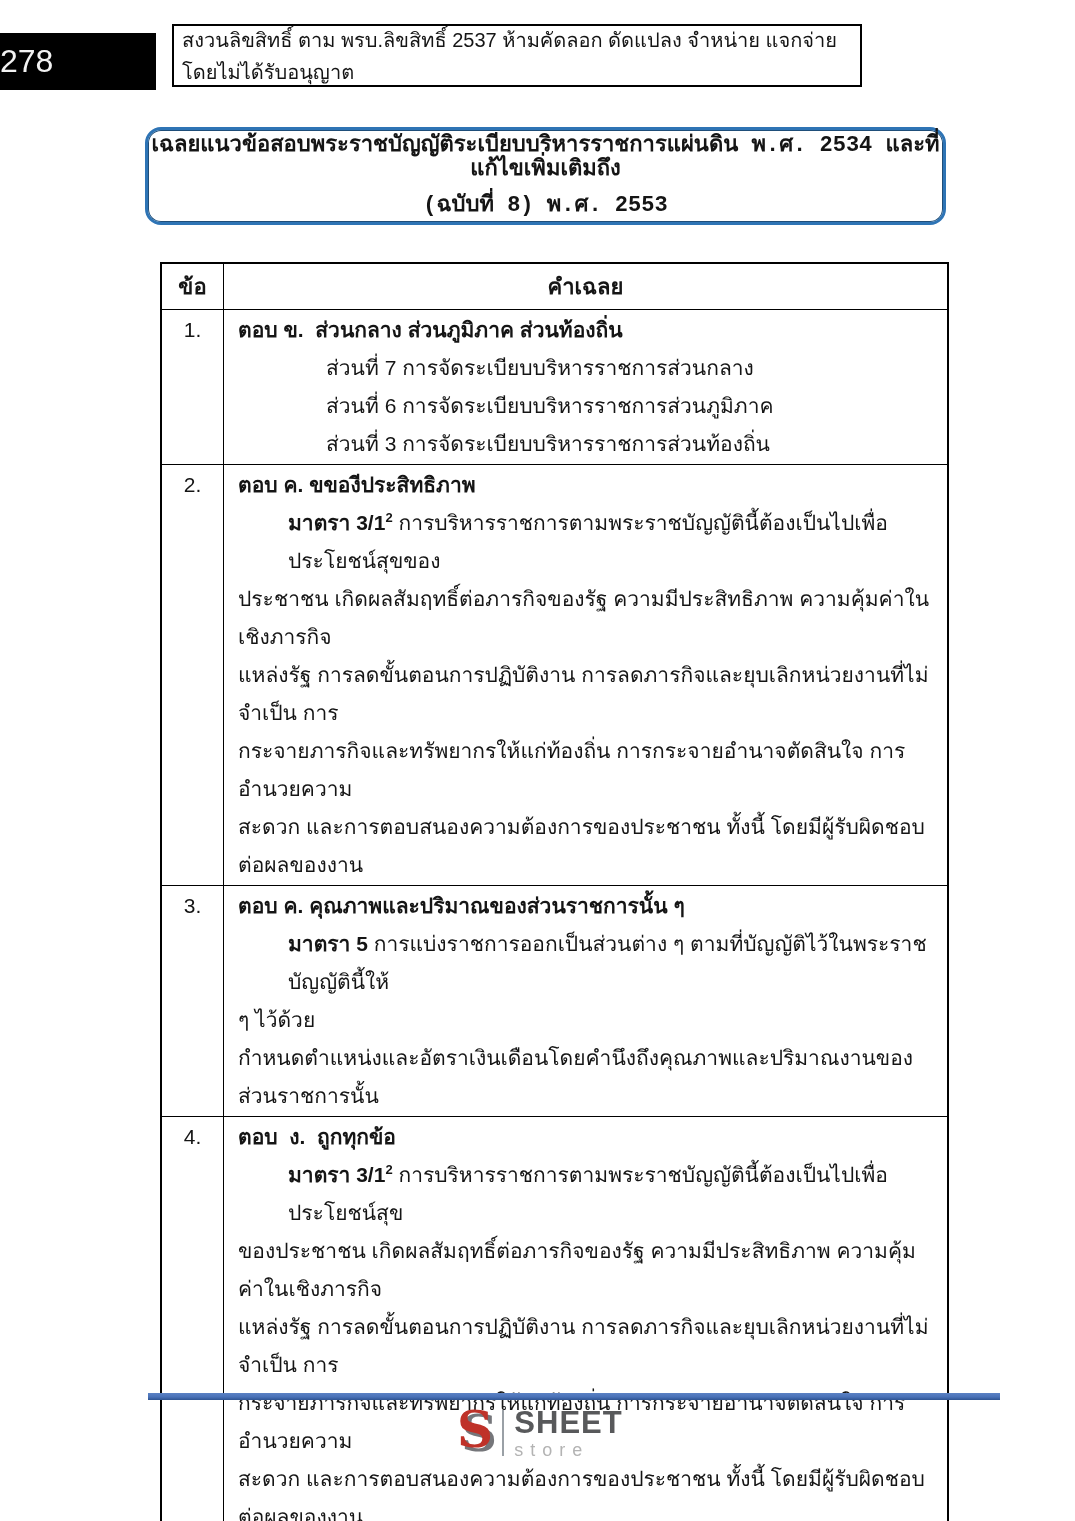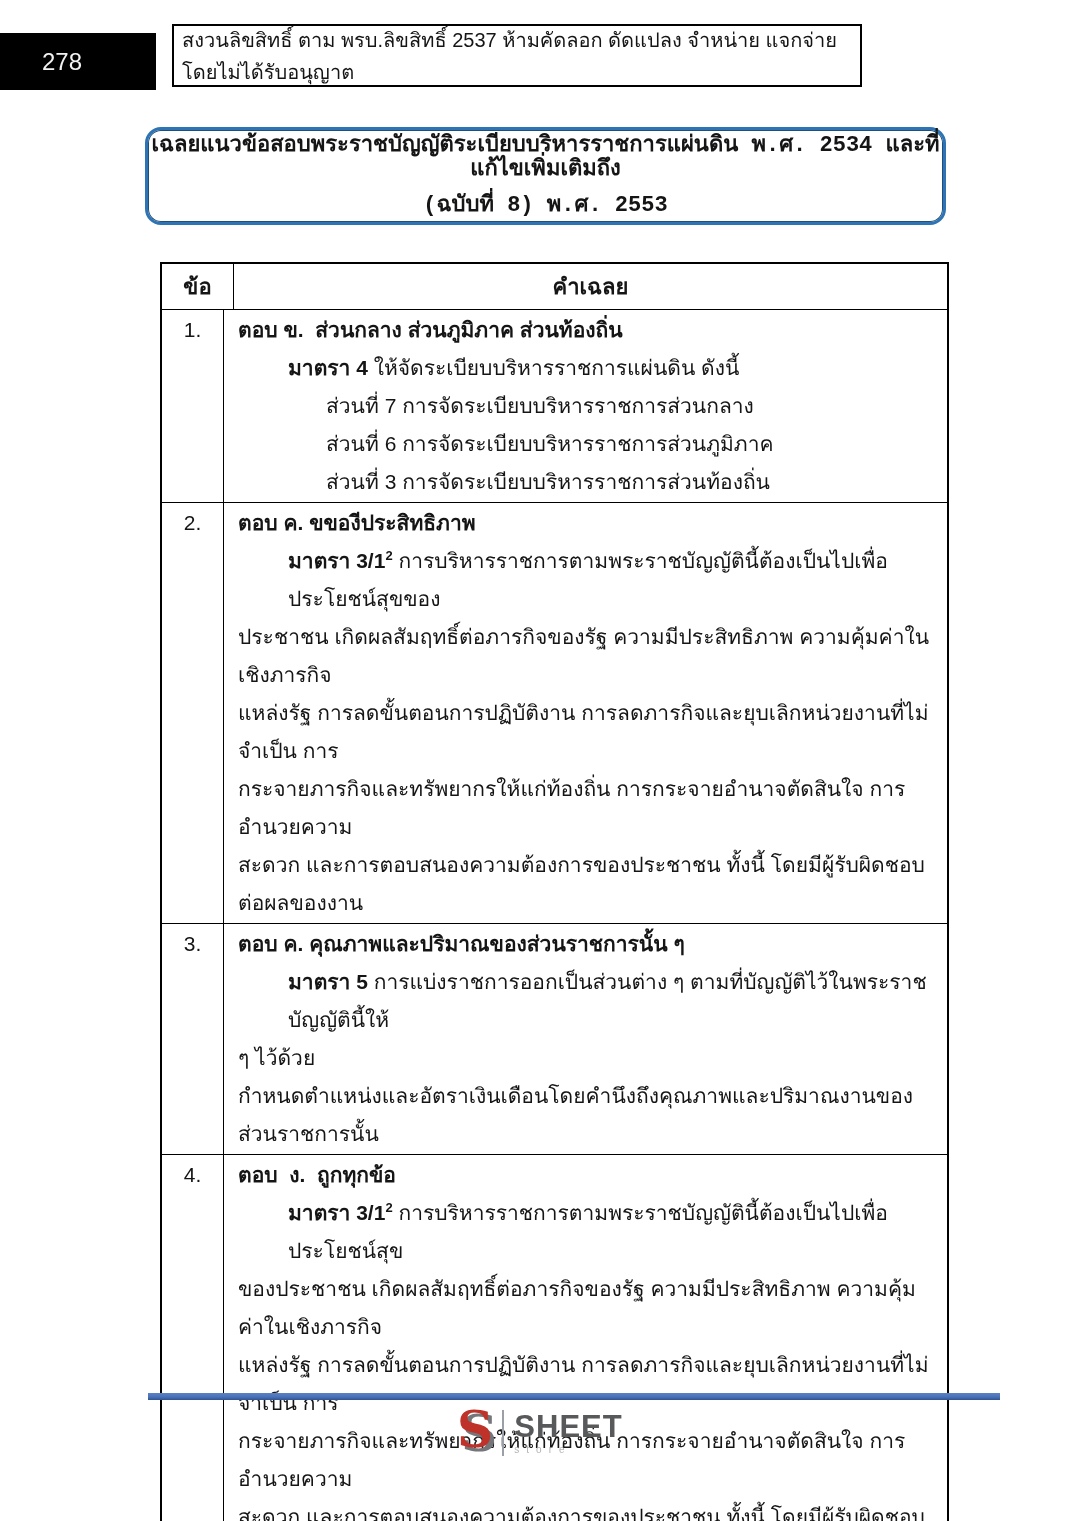--- a/index.html
+++ b/index.html
@@ -1,38 +1,38 @@
 <!DOCTYPE html>
 <html><head>
 <meta charset="utf-8">
 <style>
   html,body{margin:0;padding:0;background:#ffffff;}
   .page{position:relative;width:1075px;height:1521px;background:#ffffff;overflow:hidden;
         font-family:"Liberation Sans","DejaVu Sans",sans-serif;color:#151515;}
 
   
   .pageno-bar{position:absolute;left:0;top:33px;width:156px;height:57px;background:#000;
-              color:#f2f2f2;font-size:24px;display:flex;align-items:center;justify-content:center;
+              color:#f2f2f2;font-size:32px;display:flex;align-items:center;justify-content:flex-start;
               padding-right:32px;box-sizing:border-box;}
   .copyright-box{position:absolute;left:172px;top:24px;width:690px;height:63px;border:2px solid #000;
                  box-sizing:border-box;display:flex;align-items:center;padding-left:8px;
                  font-size:20px;background:#fff;}
 
   
   .title-box{position:absolute;left:145px;top:127px;width:801px;height:98px;box-sizing:border-box;
              border:3px solid #2E74B5;border-radius:16px;box-shadow:inset 0 0 0 1px #1f4e79;
              display:flex;flex-direction:column;align-items:center;justify-content:center;
              gap:12px;background:#fff;}
   .title-box .t1,.title-box .t2{font-weight:bold;font-size:22px;text-align:center;line-height:1.1;font-family:Liberation Mono, monospace;}
 
   
   .table{position:absolute;left:160px;top:262px;width:789px;border:2px solid #000;box-sizing:border-box;background:#fff;}
   .thead{display:flex;border-bottom:1.5px solid #000;height:45px;}
   .th{display:flex;align-items:center;justify-content:center;font-weight:bold;font-size:22px;}
-  .th.no{width:72px;border-right:1.5px solid #000;box-sizing:border-box;text-align:right;}
+  .th.no{width:62px;border-right:1.5px solid #000;box-sizing:border-box;text-align:right;}
   .th.ans{flex:1;}
   .trow{display:flex;border-bottom:1.5px solid #000;}
   .trow:last-child{border-bottom:none;}
   .td-no{width:62px;border-right:1.5px solid #000;box-sizing:border-box;text-align:center;
          font-size:21px;line-height:38px;padding-top:1px;}
   .td-ans{flex:1;padding:1px 10px 1px 14px;box-sizing:border-box;}
   .line{font-size:21px;line-height:38px;white-space:normal;}
   .line .b{font-weight:bold;}
   .line sup{font-size:13px;font-weight:bold;line-height:0;}
   .ind0{padding-left:0;}
@@ -40,21 +40,21 @@
   .ind2{padding-left:88px;}
 
   
   .footer-bar{position:absolute;left:148px;top:1393px;width:852px;height:7px;
               background:linear-gradient(#5b82c4 0%,#4a72b8 55%,#2e5390 100%);}
   .logo-wrap{position:absolute;left:0;top:1404px;width:1075px;display:flex;justify-content:center;}
   .logo{display:flex;align-items:center;}
   .logo-divider{width:2px;height:46px;background:#9aa0a6;margin:0 10px 0 6px;}
   .brand-text{display:flex;flex-direction:column;line-height:1;}
   .brand-main{font-size:31px;font-weight:bold;color:#58595b;letter-spacing:1px;text-align:right;}
-  .brand-sub{font-size:10px;color:#b3b3b3;letter-spacing:7px;margin-top:3px;}
+  .brand-sub{font-size:18px;color:#b3b3b3;letter-spacing:7px;margin-top:3px;}
 </style>
 </head>
 <body>
 
 <div class="page">
 
   <div class="pageno-bar">
     <span>278</span>
   </div>
 
@@ -70,21 +70,20 @@
   <div class="table">
     <div class="thead">
       <div class="th no">ข้อ</div>
       <div class="th ans">คำเฉลย</div>
     </div>
     <div id="tbody">
         <div class="trow">
           <div class="td-no">1.</div>
           <div class="td-ans">
             <div class="line ind0"><span class="b">ตอบ ข.&nbsp; ส่วนกลาง ส่วนภูมิภาค ส่วนท้องถิ่น</span></div>
-            <div class="line ind1"><span class="b">มาตรา 4</span><span> ให้จัดระเบียบบริหารราชการแผ่นดิน ดังนี้</span></div>
             <div class="line ind2"><span>ส่วนที่ 7 การจัดระเบียบบริหารราชการส่วนกลาง</span></div>
             <div class="line ind2"><span>ส่วนที่ 6 การจัดระเบียบบริหารราชการส่วนภูมิภาค</span></div>
             <div class="line ind2"><span>ส่วนที่ 3 การจัดระเบียบบริหารราชการส่วนท้องถิ่น</span></div>
           </div>
         </div>
         <div class="trow">
           <div class="td-no">2.</div>
           <div class="td-ans">
             <div class="line ind0"><span class="b">ตอบ ค. ขของีประสิทธิภาพ</span></div>
             <div class="line ind1"><span class="b">มาตรา 3/1</span><sup>2</sup><span> การบริหารราชการตามพระราชบัญญัตินี้ต้องเป็นไปเพื่อประโยชน์สุขของ</span></div>

